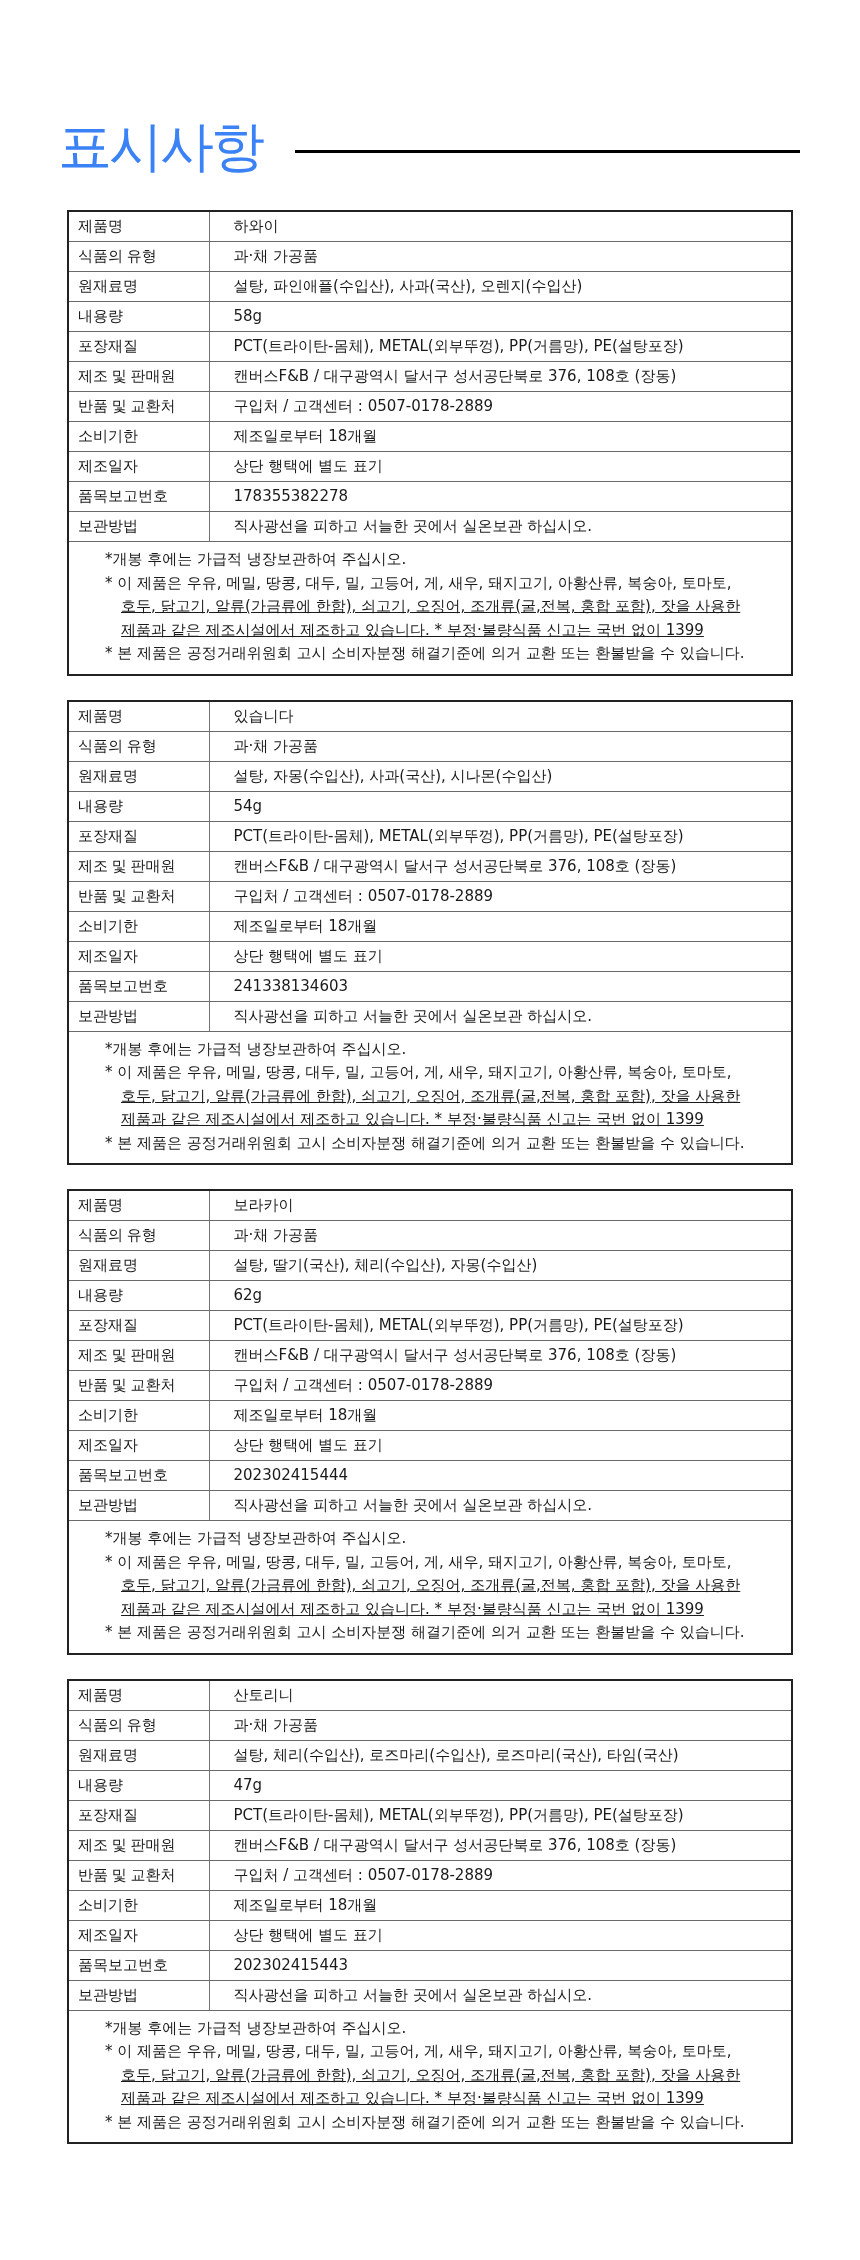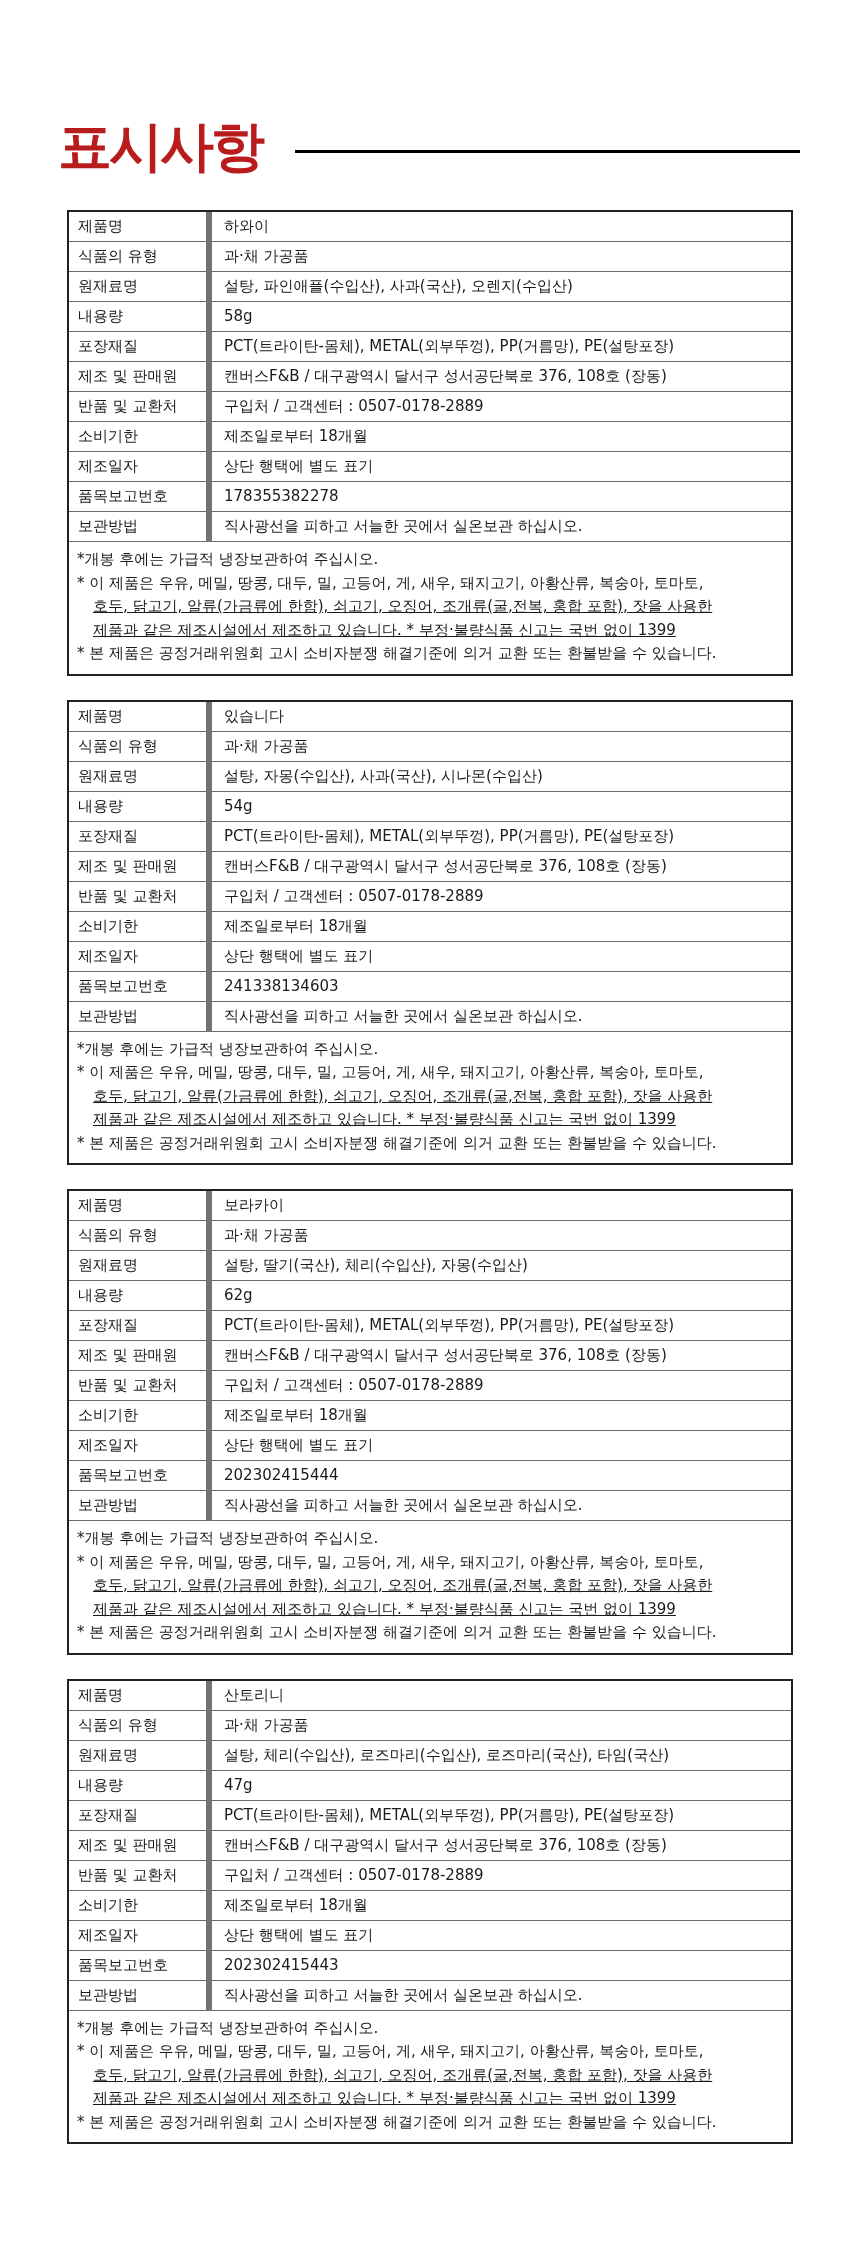--- a/index.html
+++ b/index.html
@@ -1,28 +1,28 @@
 <!DOCTYPE html>
 <html><head>
 <meta charset="utf-8">
 <style>
   html, body { margin: 0; padding: 0; background: #ffffff; }
   body { width: 860px; height: 2260px; position: relative; font-family: "DejaVu Sans", "Liberation Sans", sans-serif; color: #1a1a1a; }
   .title-wrap { position: absolute; left: 58px; top: 112px; width: 742px; height: 70px; }
-  .title { position: absolute; left: 0; top: 0; font-size: 54px; font-weight: bold; letter-spacing: -3px; line-height: 70px; color: #b91c1c; font-family: "DejaVu Sans", sans-serif; }
+  .title { position: absolute; left: 0; top: 0; font-size: 54px; font-weight: normal; letter-spacing: -3px; line-height: 70px; color: #3b82f6; font-family: "DejaVu Sans", sans-serif; }
   .title-rule { position: absolute; left: 237px; right: 0; top: 38px; height: 3px; background: #000; }
   .blocks { position: absolute; left: 67px; top: 210px; width: 726px; }
   .block { margin-bottom: 24px; border: 2px solid #222; box-sizing: border-box; }
   table.spec { width: 100%; border-collapse: collapse; table-layout: fixed; }
   table.spec td { border-bottom: 1px solid #6a6a6a; height: 29px; padding: 0 0 0 9px; font-size: 15px; line-height: 29px; white-space: nowrap; overflow: hidden; box-sizing: border-box; }
-  table.spec td.k { width: 140px; border-right: 6px solid #737373; }
-  table.spec td.v { padding-left: 12px; }
+  table.spec td.k { width: 140px; border-right: 1px solid #737373; font-family: Liberation Serif, serif; }
+  table.spec td.v { padding-left: 24px; }
   .b { font-weight: normal; }
   .notes { padding: 6px 8px 8px 8px; font-size: 15px; line-height: 23.5px; }
-  .notes .line { white-space: nowrap; }
+  .notes .line { white-space: nowrap; margin-left: 28px; }
   .notes .indent { padding-left: 16px; text-decoration: underline; }
 </style>
 </head>
 <body>
 
 <div class="title-wrap">
   <div class="title">표시사항</div>
   <div class="title-rule"></div>
 </div>
 

